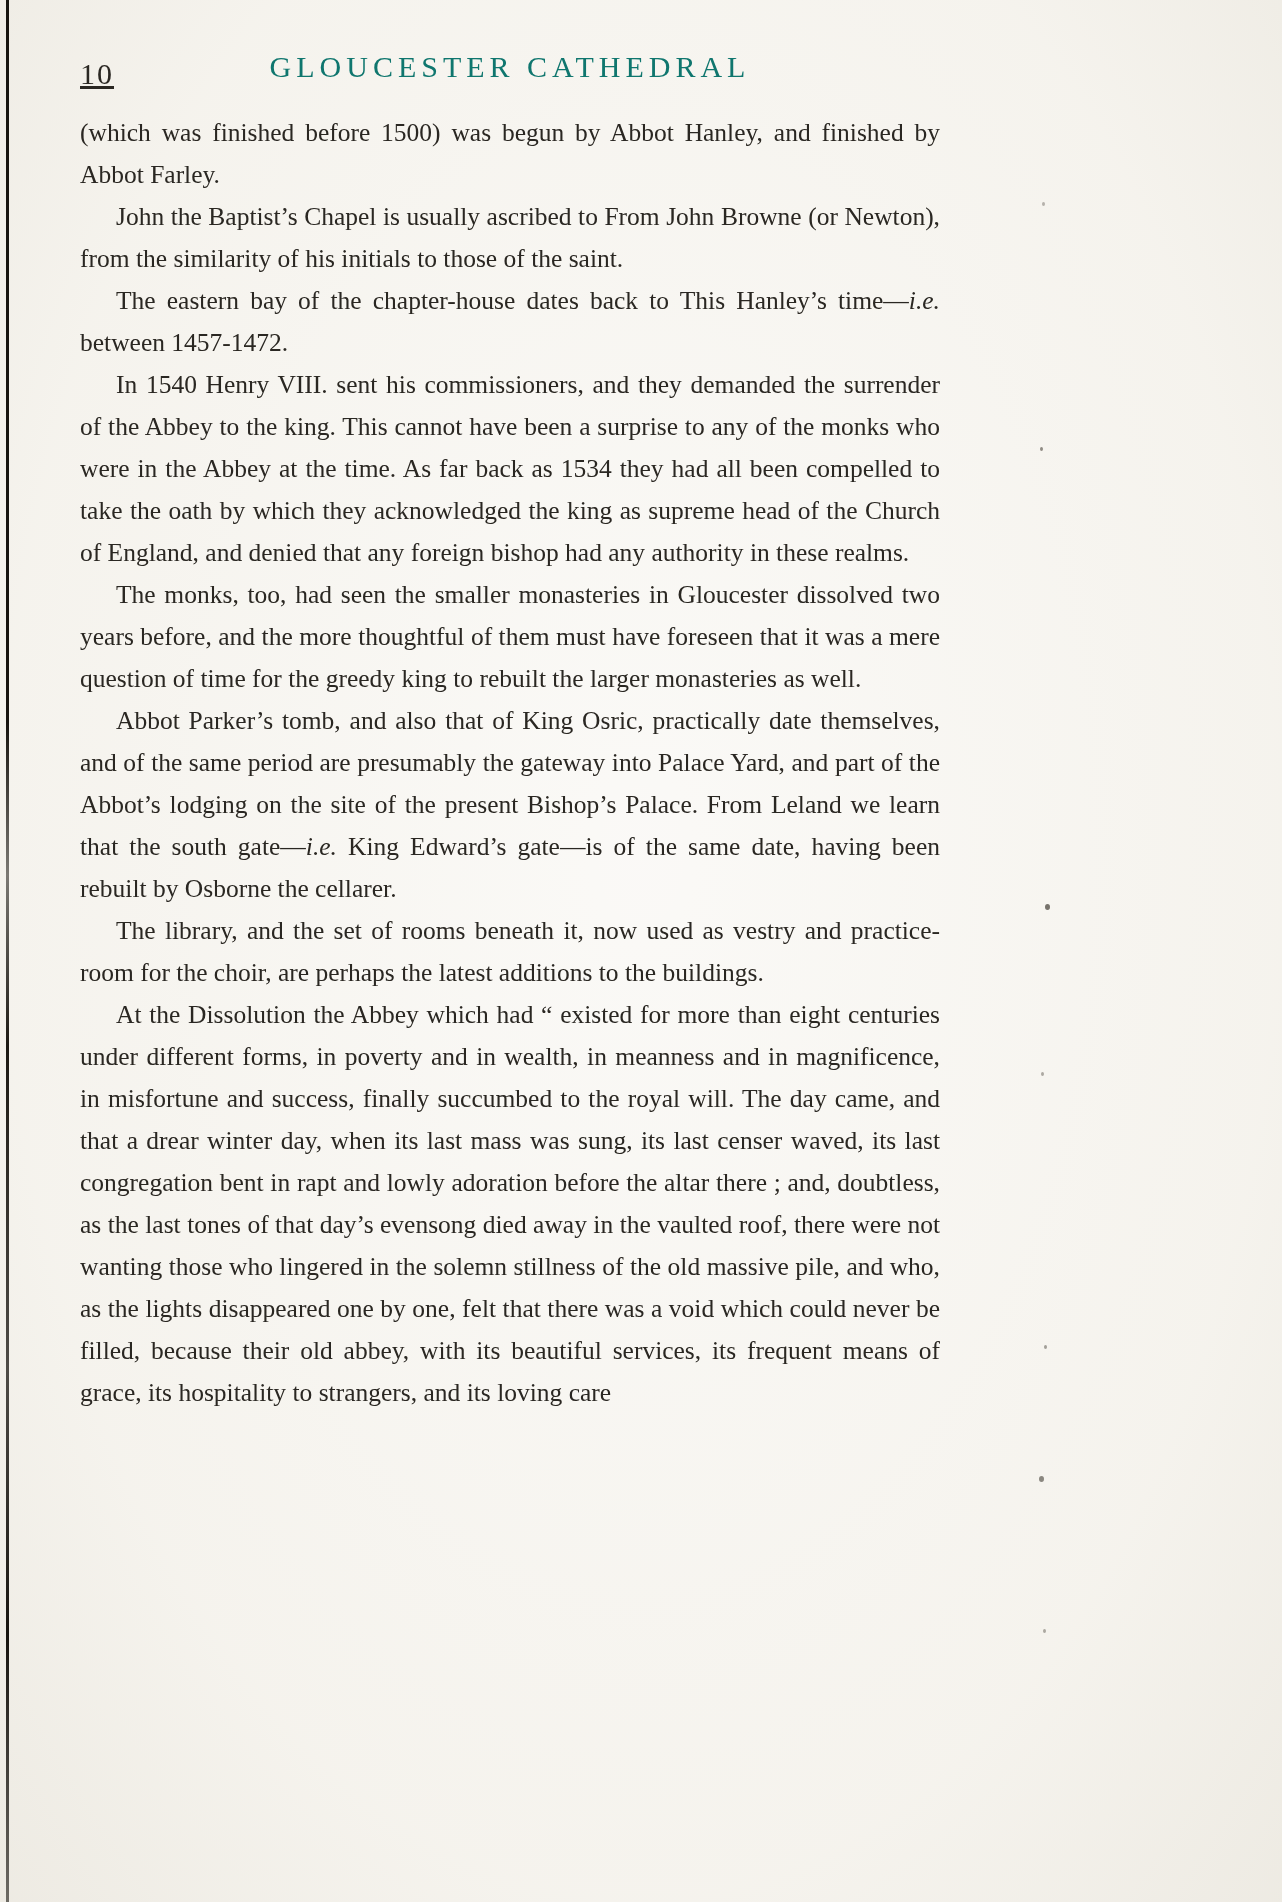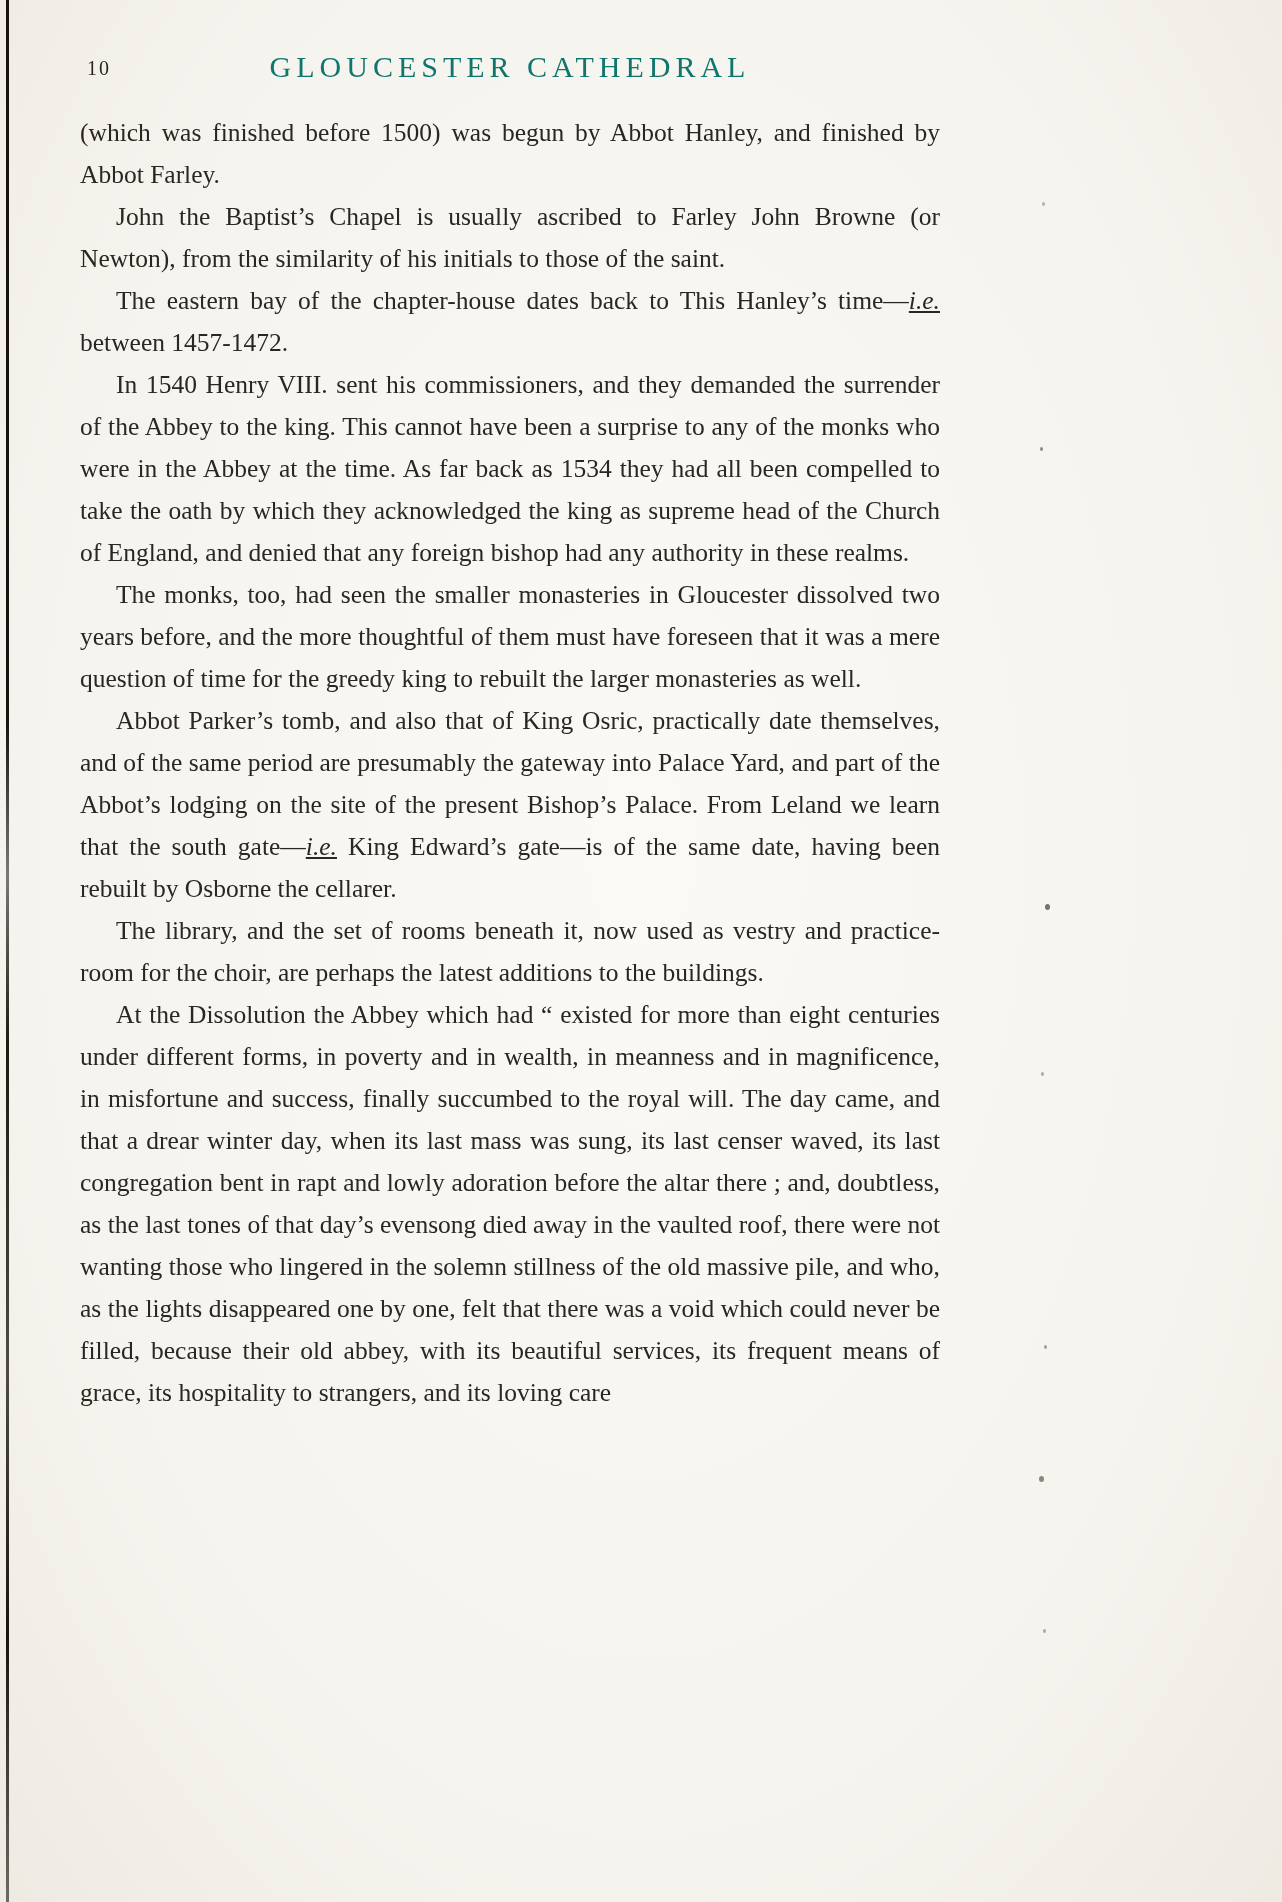--- a/index.html
+++ b/index.html
@@ -56,25 +56,26 @@
   }
   .page-header {
     position: absolute;
     top: 50px;
     left: 80px;
     width: 860px;
     height: 40px;
   }
   .page-number {
     position: absolute;
-    left: 7px;
+    left: 0;
     top: 7px;
-    font-size: 20px;
+    font-size: 30px;
     letter-spacing: 2px;
     font-variant-numeric: oldstyle-nums;
+    text-decoration: underline;
   }
   .running-title {
     margin: 0;
     text-align: center;
     font-size: 30px;
     font-weight: normal;
     letter-spacing: 5px;
     color: #0f766e;
   }
   .text-block {
@@ -88,37 +89,36 @@
     text-justify: inter-word;
   }
   .para {
     margin: 0;
   }
   .para.indent {
     text-indent: 36px;
   }
   .italic {
     font-style: italic;
-    text-decoration: underline;
   }
 </style>
 </head>
 <body>
 
 <div class="scan-surface"></div>
 <div class="binding-line"></div>
 <div class="specks"></div>
 
 <header class="page-header">
   <span class="page-number">10</span>
   <h1 class="running-title">GLOUCESTER CATHEDRAL</h1>
 </header>
 
 <main class="text-block">
     <p class="para"><span>(which was finished before 1500) was begun by Abbot Hanley, and finished by Abbot Farley.</span></p>
-    <p class="para indent"><span>John the Baptist’s Chapel is usually ascribed to Farley John Browne (or Newton), from the similarity of his initials to those of the saint.</span></p>
+    <p class="para indent"><span>John the Baptist’s Chapel is usually ascribed to From John Browne (or Newton), from the similarity of his initials to those of the saint.</span></p>
     <p class="para indent"><span>The eastern bay of the chapter-house dates back to This Hanley’s time—</span><span class="italic">i.e.</span><span> between 1457-1472.</span></p>
     <p class="para indent"><span>In 1540 Henry VIII. sent his commissioners, and they demanded the surrender of the Abbey to the king.  This cannot have been a surprise to any of the monks who were in the Abbey at the time.  As far back as 1534 they had all been compelled to take the oath by which they acknowledged the king as supreme head of the Church of England, and denied that any foreign bishop had any authority in these realms.</span></p>
     <p class="para indent"><span>The monks, too, had seen the smaller monasteries in Gloucester dissolved two years before, and the more thoughtful of them must have foreseen that it was a mere question of time for the greedy king to rebuilt the larger monasteries as well.</span></p>
     <p class="para indent"><span>Abbot Parker’s tomb, and also that of King Osric, practically date themselves, and of the same period are presumably the gateway into Palace Yard, and part of the Abbot’s lodging on the site of the present Bishop’s Palace.  From Leland we learn that the south gate—</span><span class="italic">i.e.</span><span> King Edward’s gate—is of the same date, having been rebuilt by Osborne the cellarer.</span></p>
     <p class="para indent"><span>The library, and the set of rooms beneath it, now used as vestry and practice-room for the choir, are perhaps the latest additions to the buildings.</span></p>
     <p class="para indent"><span>At the Dissolution the Abbey which had “ existed for more than eight centuries under different forms, in poverty and in wealth, in meanness and in magnificence, in misfortune and success, finally succumbed to the royal will.  The day came, and that a drear winter day, when its last mass was sung, its last censer waved, its last congregation bent in rapt and lowly adoration before the altar there ; and, doubtless, as the last tones of that day’s evensong died away in the vaulted roof, there were not wanting those who lingered in the solemn stillness of the old massive pile, and who, as the lights disappeared one by one, felt that there was a void which could never be filled, because their old abbey, with its beautiful services, its frequent means of grace, its hospitality to strangers, and its loving care</span></p>
   </main>
 
 </body></html>

